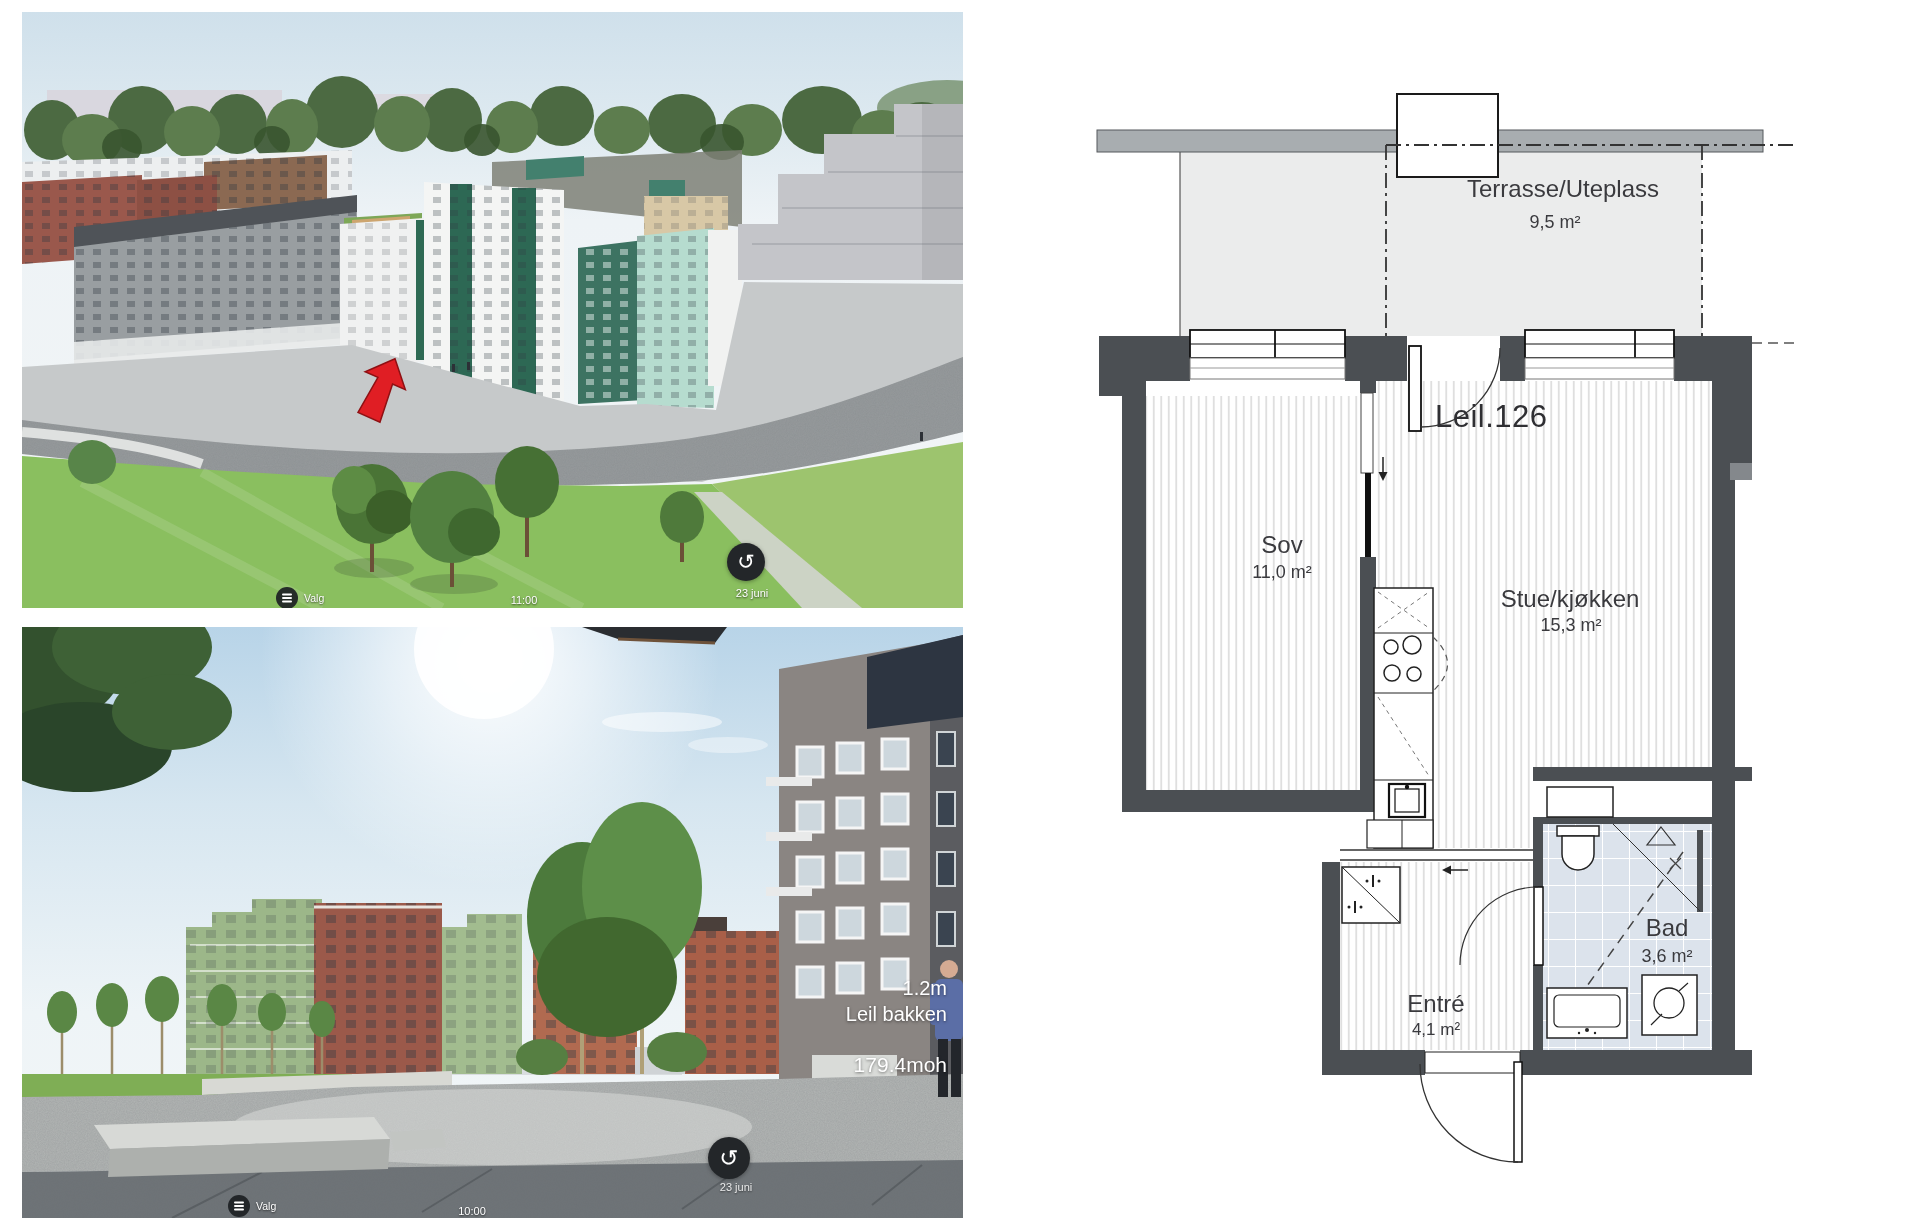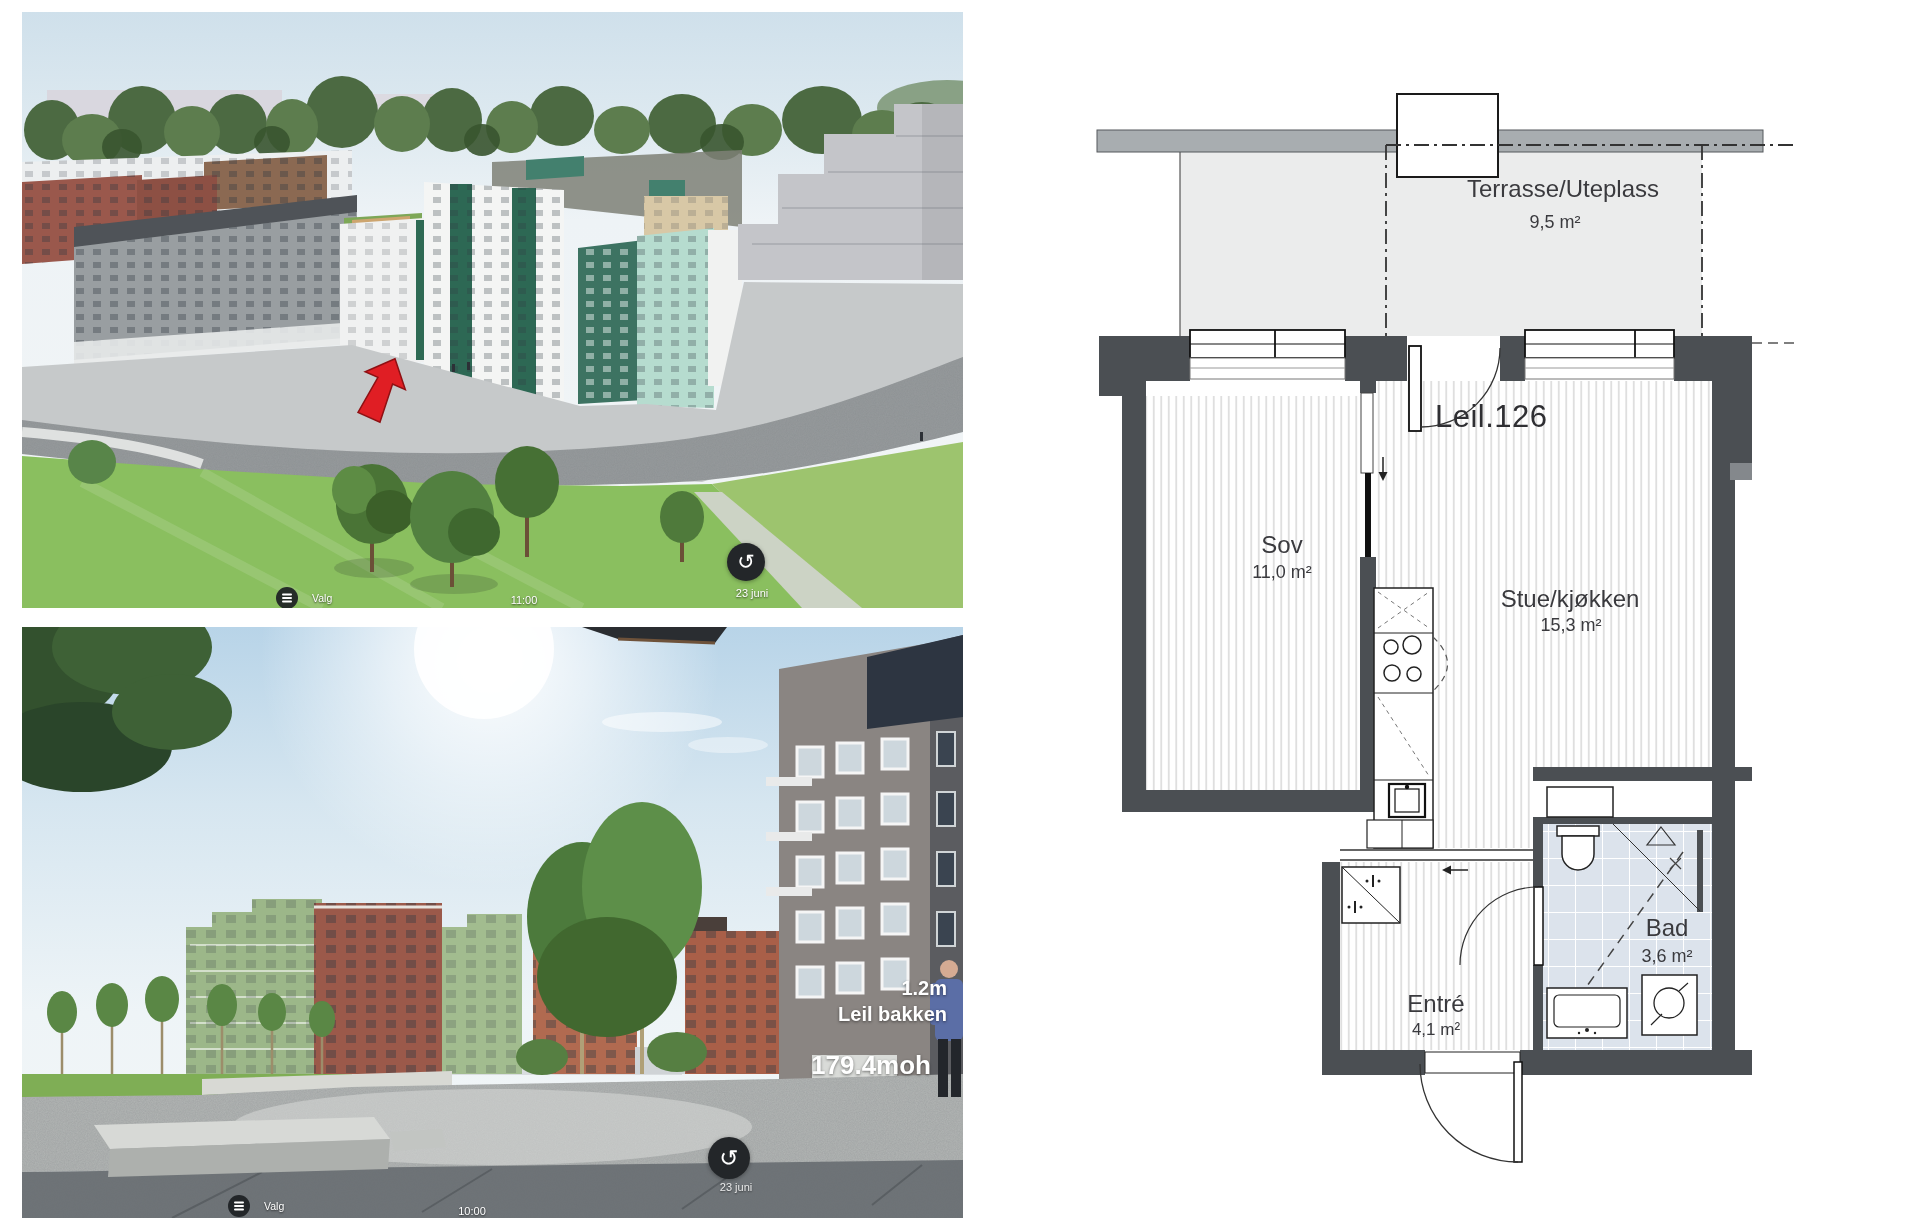--- a/index.html
+++ b/index.html
@@ -4,37 +4,37 @@
 <style>
   html,body{margin:0;padding:0;}
   body{width:1920px;height:1220px;background:#ffffff;position:relative;
        font-family:"Liberation Sans",sans-serif;overflow:hidden;}
   .panel{position:absolute;overflow:hidden;background:#dfe8ee;}
   #panel-aerial{left:22px;top:12px;width:941px;height:596px;}
   #panel-street{left:22px;top:627px;width:941px;height:591px;}
   #floorplan-wrap{position:absolute;left:1090px;top:75px;width:720px;height:1140px;}
   svg{display:block;}
   
-  .ctrl{position:absolute;display:flex;align-items:center;gap:14px;z-index:5;}
+  .ctrl{position:absolute;display:flex;align-items:center;gap:6px;z-index:5;}
   .circle-btn{border-radius:50%;background:rgba(28,31,35,.92);display:flex;align-items:center;
               justify-content:center;color:#fff;}
   .menu-circle{width:22px;height:22px;}
   .bars{display:block;width:10px;height:2px;background:#fff;border-radius:1px;
         box-shadow:0 -3.5px 0 #fff,0 3.5px 0 #fff;}
   .ctrl-label{color:#fff;font-size:10.5px;text-shadow:0 1px 2px rgba(0,0,0,.65);}
   .time-label,.date-label{position:absolute;color:#fff;font-size:11px;z-index:5;
         text-shadow:0 1px 2px rgba(0,0,0,.65);text-align:center;width:60px;}
   .rotate-btn{position:absolute;border-radius:50%;background:#232629;color:#fff;z-index:6;
         display:flex;align-items:center;justify-content:center;box-shadow:0 1px 4px rgba(0,0,0,.35);}
   #r1-rotate{left:705px;top:531px;width:38px;height:38px;font-size:21px;}
   #r2-rotate{left:686px;top:510px;width:42px;height:42px;font-size:23px;}
-  .hud{position:absolute;color:#fff;font-weight:bold;text-align:right;z-index:5;
+  .hud{position:absolute;color:#fff;font-weight:normal;text-align:right;z-index:5;
        text-shadow:0 1px 3px rgba(0,0,0,.5);line-height:26px;font-size:20px;}
   #hud-height{right:16px;top:348px;}
-  #hud-elev{right:32px;top:425px;font-size:26px;}
+  #hud-elev{right:16px;top:425px;font-size:21px;}
   
   .fp-name{font-size:24px;fill:#3a3a3e;}
   .fp-area{font-size:18px;fill:#3a3a3e;}
   .fp-unit{font-size:31px;fill:#2f2f33;letter-spacing:.5px;}
 </style>
 </head>
 <body>
 
 <div class="panel" id="panel-aerial">
   <svg viewBox="0 0 941 596" width="941" height="596">

